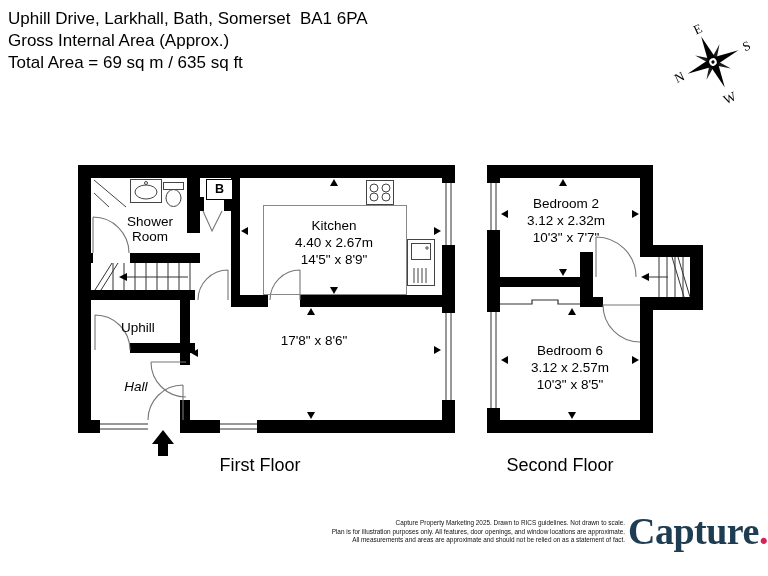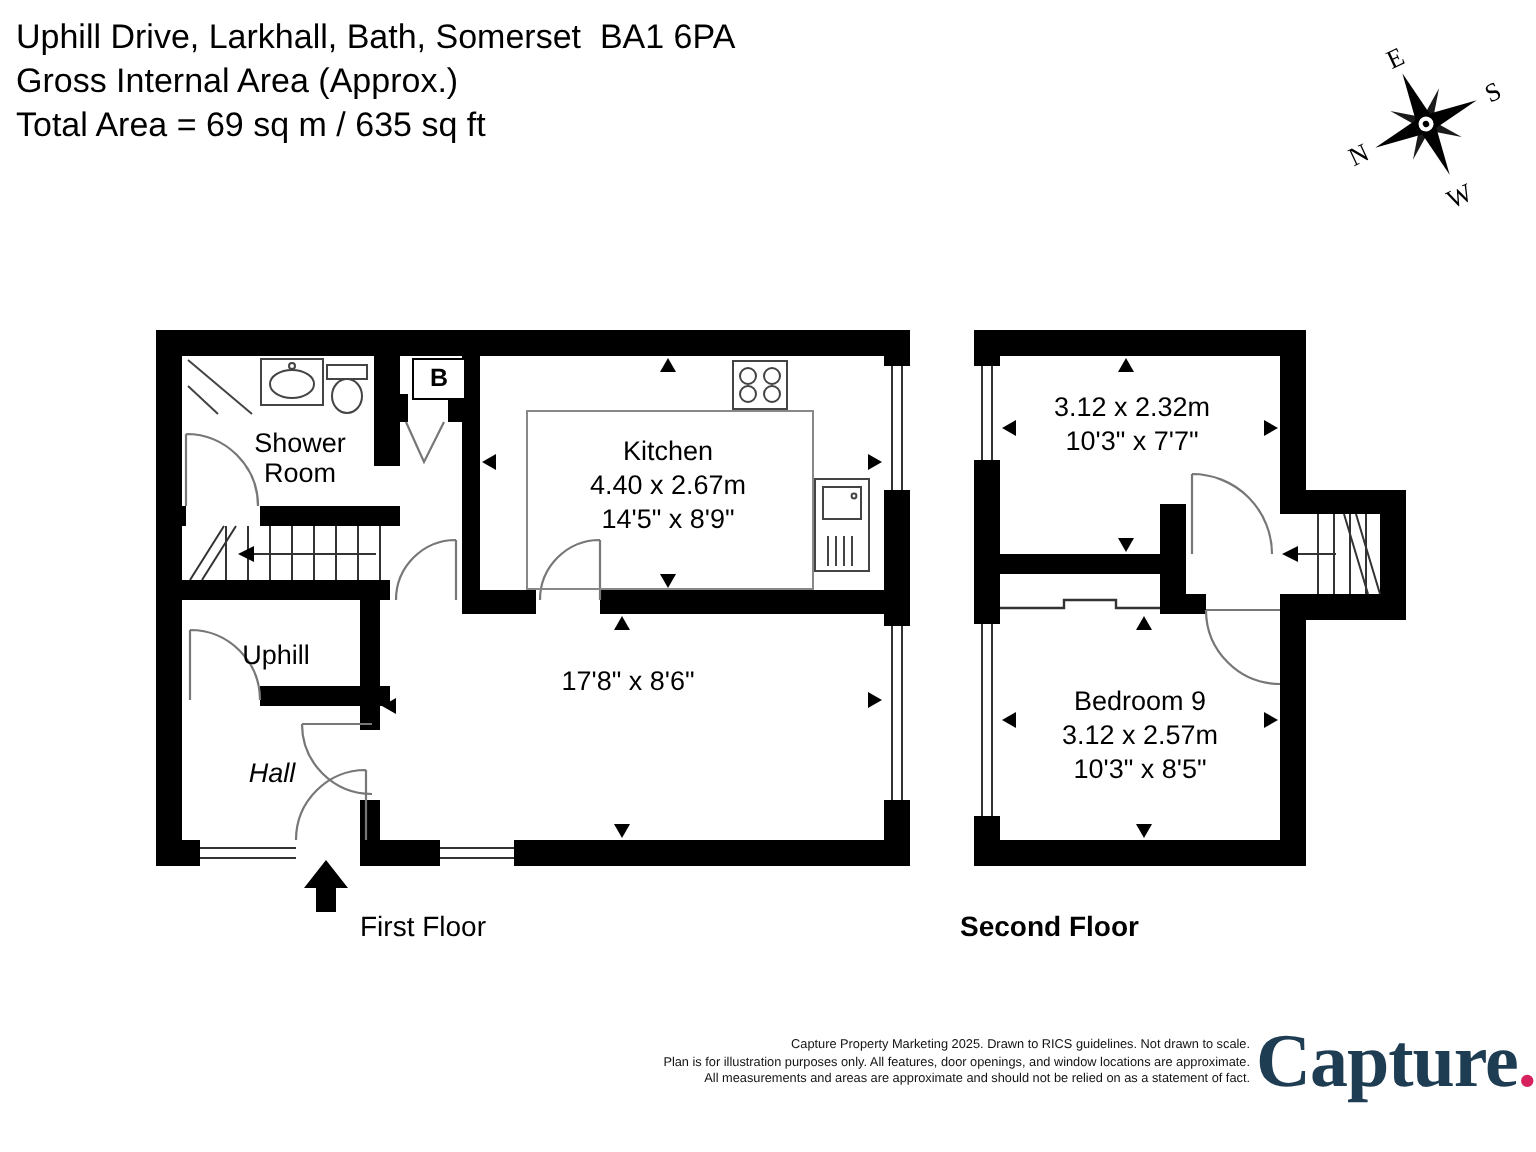--- a/index.html
+++ b/index.html
@@ -2,21 +2,21 @@
 <html><head>
 <meta charset="utf-8">
 <style>
   html,body{margin:0;padding:0;background:#fff;}
   #stage{position:relative;width:768px;height:576px;background:#ffffff;overflow:hidden;
          font-family:"Liberation Sans",sans-serif;color:#000;}
   .abs{position:absolute;}
   .plan-svg{position:absolute;left:0;top:0;width:768px;height:576px;}
   .hdr{font-size:17px;line-height:22px;letter-spacing:0;white-space:pre;}
   .roomlbl{font-size:13.5px;line-height:17px;text-align:center;}
-  .floorlbl{font-size:14px;}
+  .floorlbl{font-size:18px;text-align:center;}
   .bbox{font-size:12.5px;font-weight:600;text-align:center;line-height:18px;}
   .disc{font-size:6.4px;line-height:8.6px;text-align:right;color:#111;}
   .logo{font-family:"Liberation Serif",serif;font-size:38px;font-weight:500;color:#1e3c52;
         letter-spacing:-0.5px;line-height:40px;}
   .logo .dot{color:#d6215c;}
 </style>
 </head>
 <body>
 
 <div id="stage">
@@ -201,31 +201,32 @@
     <div>Uphill</div>
   </div>
   <div class="abs roomlbl" style="left:106px;top:378px;width:60px;font-style:italic;">
     <div>Hall</div>
   </div>
   <div class="abs roomlbl" style="left:244px;top:332px;width:140px;">
     <div>17'8" x 8'6"</div>
   </div>
 
   <div class="abs roomlbl" style="left:496px;top:195px;width:140px;">
+    <div>Bedroom 2</div>
     <div>3.12 x 2.32m</div>
     <div>10'3" x 7'7"</div>
   </div>
   <div class="abs roomlbl" style="left:500px;top:342px;width:140px;">
-    <div>Bedroom 9</div>
+    <div>Bedroom 6</div>
     <div>3.12 x 2.57m</div>
     <div>10'3" x 8'5"</div>
   </div>
 
   <div class="abs floorlbl" style="left:180px;top:455px;width:160px;">First Floor</div>
-  <div class="abs floorlbl" style="left:480px;top:455px;width:160px;font-weight:bold;">Second Floor</div>
+  <div class="abs floorlbl" style="left:480px;top:455px;width:160px;">Second Floor</div>
 
   <div class="abs disc" style="left:298px;top:519px;width:327px;">
     <div>Capture Property Marketing 2025. Drawn to RICS guidelines.  Not drawn to scale.</div>
     <div>Plan is for illustration purposes only. All features, door openings, and window locations are approximate.</div>
     <div>All measurements and areas are approximate and should not be relied on as a statement of fact.</div>
   </div>
   <div class="abs logo" style="left:628px;top:511px;font-weight:bold;"><span>Capture</span><span class="dot">.</span></div>
 
 </div>
 

